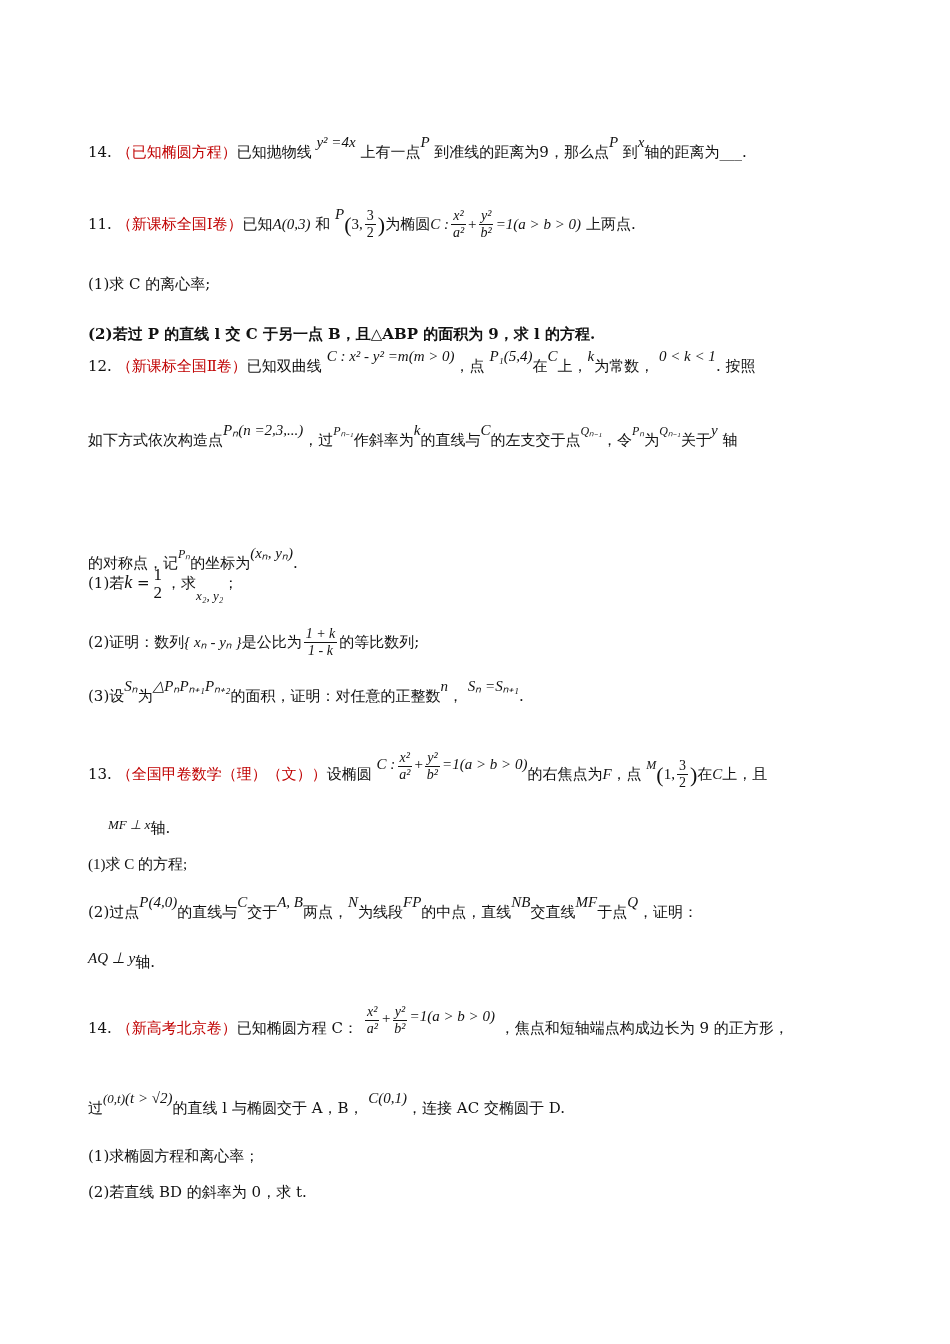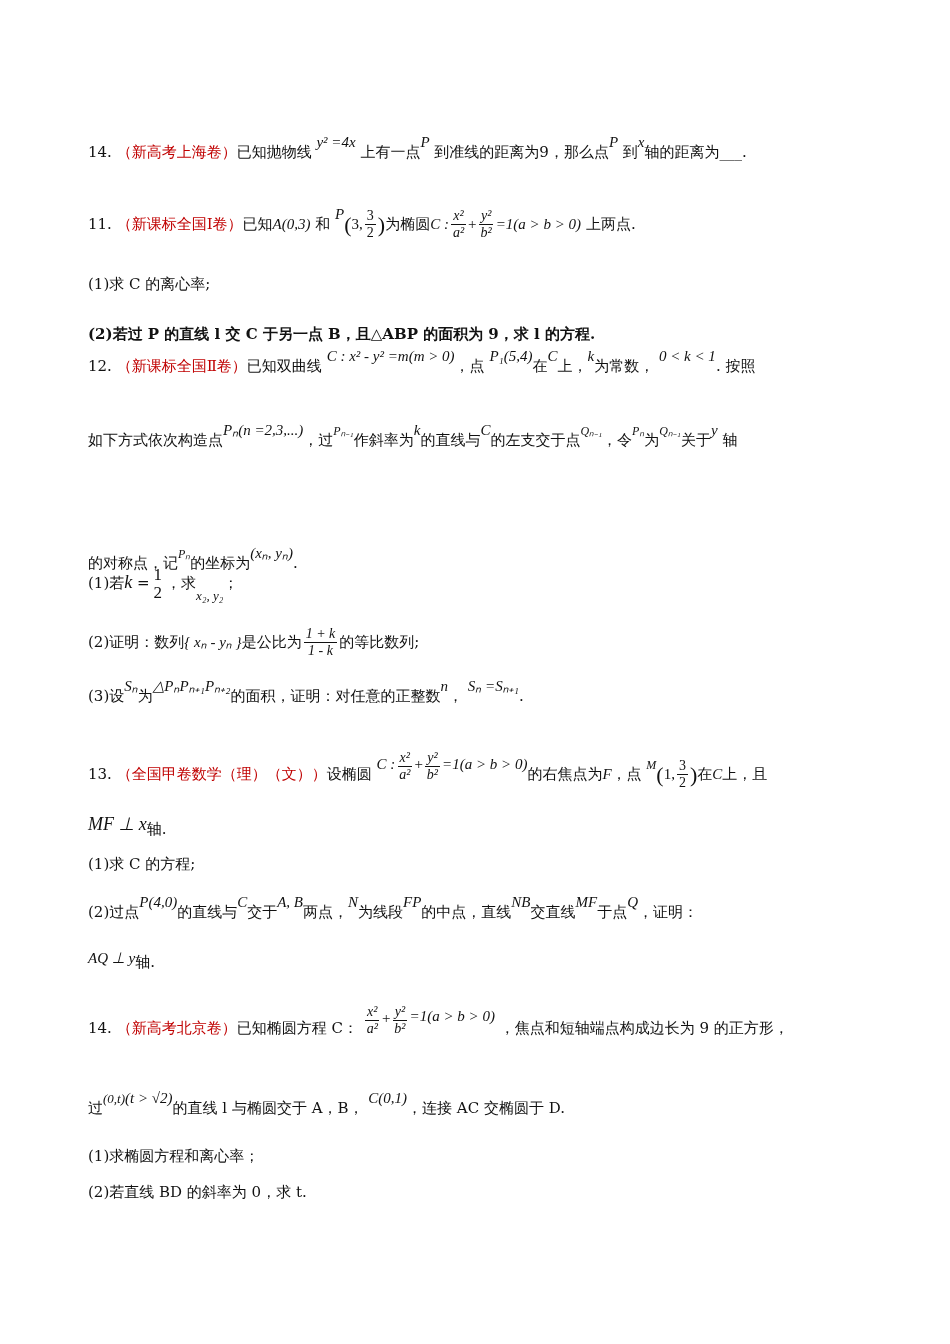--- a/index.html
+++ b/index.html
@@ -13,21 +13,21 @@
   .frac { display: inline-flex; flex-direction: column; align-items: center; vertical-align: middle; font-family: "Liberation Serif", serif; font-size: 14px; line-height: 16px; margin: 0 2px; }
   .frac .num { border-bottom: 1px solid #111; padding: 0 2px; }
   .frac .den { padding: 0 2px; }
   .big { font-size: 22px; font-family: "Liberation Serif", serif; vertical-align: middle; }
 </style>
 </head>
 <body>
 
 <div class="line" style="top:142px;">
   <span>14.</span>
-  <span class="red">（新高考上海卷）</span><span>已知抛物线</span>
+  <span class="red">（已知椭圆方程）</span><span>已知抛物线</span>
   <span class="m sup">y² =4x</span>
   <span>上有一点</span><span class="m sup">P</span>
   <span>到准线的距离为9，那么点</span><span class="m sup">P</span>
   <span>到</span><span class="m sup">x</span><span>轴的距离为</span><span style="">___</span><span>.</span>
 </div>
 
 <div class="line" style="top:208px;">
   <span>11.</span>
   <span class="red">（新课标全国Ⅰ卷）</span><span>已知</span><span class="m">A(0,3)</span>
   <span>和</span>
@@ -84,23 +84,23 @@
     </span><span class="mr" style="position:relative;top:-10px;">+</span><span class="frac m" style="position:relative;top:-8px;">
       <span class="num">y²</span>
       <span class="den">b²</span>
     </span><span class="m" style="position:relative;top:-10px;">=1(a &gt; b &gt; 0)</span><span>的右焦点为</span><span class="m">F</span><span>，点</span>
   <span class="m sup" style="font-size:12px;">M</span><span class="big">(</span><span class="mr">1,</span><span class="frac">
       <span class="num">3</span>
       <span class="den">2</span>
     </span><span class="big">)</span><span>在</span><span class="m">C</span><span>上，且</span>
 </div>
 <div class="line" style="top:818px;">
-  <span class="m sup" style="font-size:18px;top:-4px;">MF ⊥ x</span><span>轴.</span>
+  <span class="m sup" style="font-size:13px;top:-4px;margin-left:20px;">MF ⊥ x</span><span>轴.</span>
 </div>
-<div class="line" style="top:854px;">(1)求 C 的方程;</div>
+<div class="line" style="top:854px;font-family:Liberation Serif, serif;">(1)求 C 的方程;</div>
 <div class="line" style="top:902px;">
   <span>(2)过点</span><span class="m sup">P(4,0)</span><span>的直线与</span><span class="m sup">C</span><span>交于</span><span class="m sup">A, B</span><span>两点，</span><span class="m sup">N</span><span>为线段</span><span class="m sup">FP</span><span>的中点，直线</span><span class="m sup">NB</span><span>交直线</span><span class="m sup">MF</span><span>于点</span><span class="m sup">Q</span><span>，证明：</span>
 </div>
 <div class="line" style="top:952px;">
   <span class="m sup" style="top:-4px;">AQ ⊥ y</span><span>轴.</span>
 </div>
 
 <div class="line" style="top:1012px;">
   <span>14.</span>
   <span class="red">（新高考北京卷）</span><span>已知椭圆方程 C：</span>

